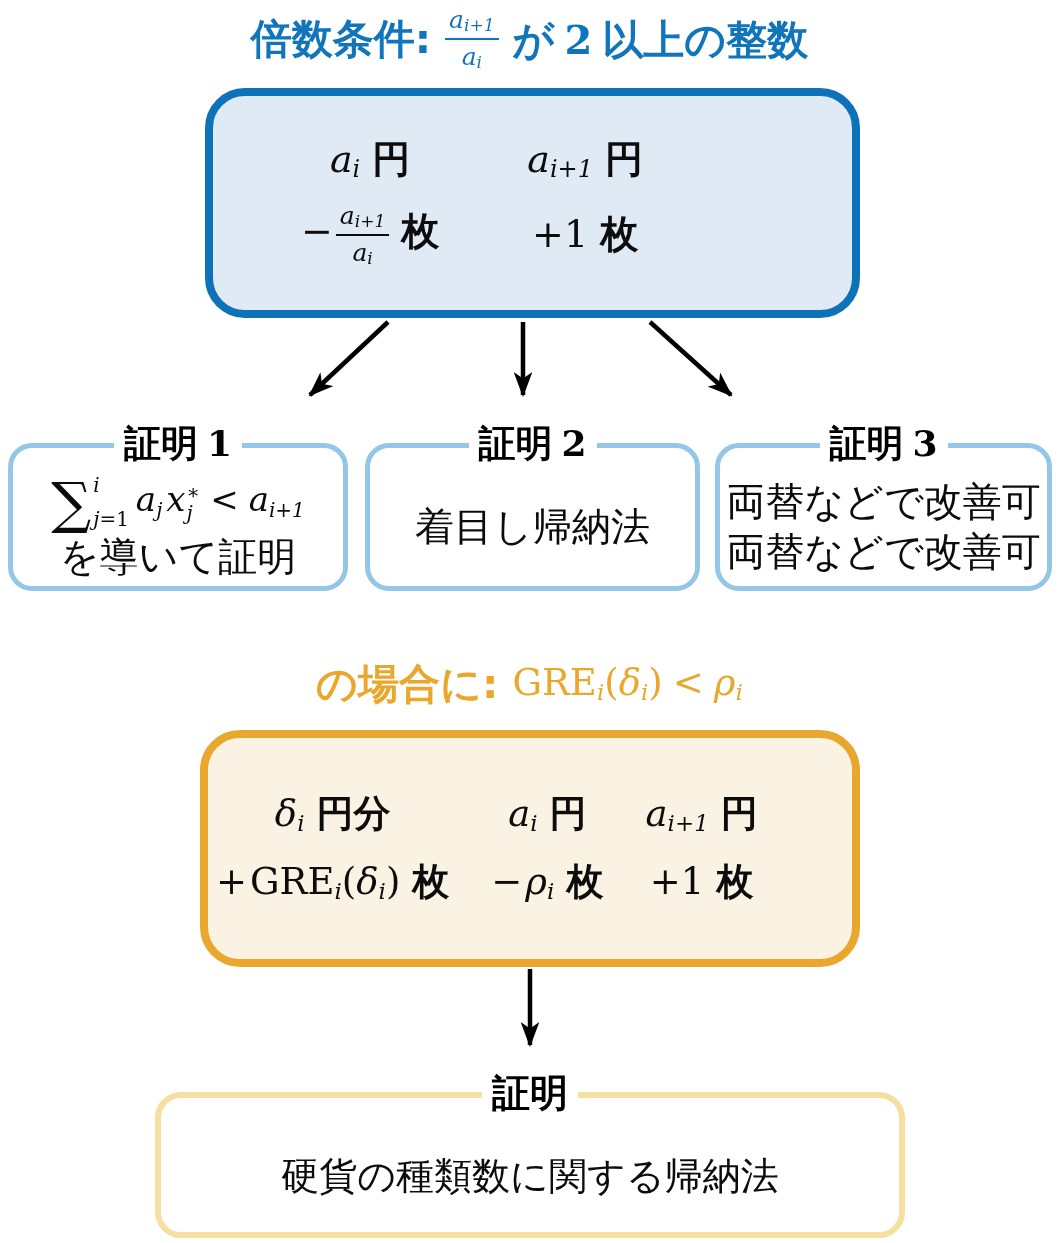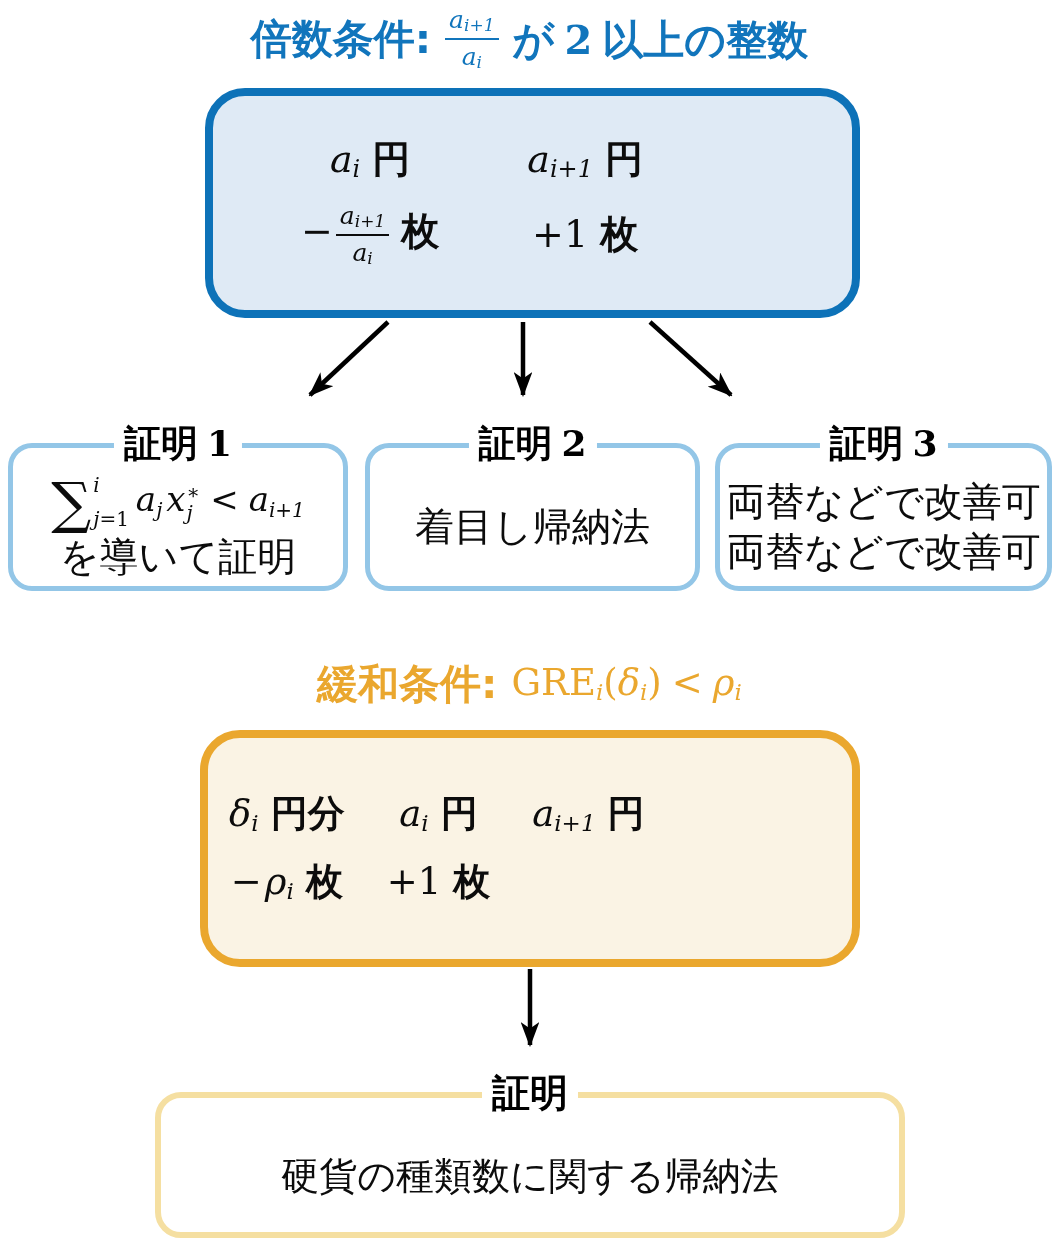--- a/index.html
+++ b/index.html
@@ -36,21 +36,21 @@
   .bigbox { position:absolute; display:flex; align-items:center; }
   #mult-box {
     left:205px; top:88px; width:655px; height:230px;
     background:var(--blue-fill,#dfeaf5); border:8px solid var(--blue-border,#0d72b8); border-radius:40px;
     padding-left:88px;
   }
   #mult-grid { display:grid; grid-template-columns:auto auto; column-gap:88px; row-gap:18px; align-items:center; justify-items:center; }
   #relax-box {
     left:200px; top:730px; width:660px; height:237px;
     background:var(--cream-fill,#faf3e4); border:8px solid var(--orange,#eaa72e); border-radius:40px;
-    padding-left:21px;
+    padding-left:8px;
   }
   #relax-grid { display:grid; grid-template-columns:auto auto auto; column-gap:42px; row-gap:24px; align-items:center; justify-items:center; }
 
   .cell { white-space:nowrap; }
   .m-lg { font-size:38px; line-height:1.15; }
   .m-md { font-size:37px; line-height:1.15; }
   .msub { font-size:24px; font-style:italic; vertical-align:-0.22em; }
   .msub2{ font-size:23px; font-style:italic; vertical-align:-0.22em; }
   .unit { margin-left:12px; }
   .sign { margin-right:3px; }
@@ -164,29 +164,30 @@
       <span class="jg">証明</span>
       <span class="mr pnum">3</span>
     </div>
     <div class="pbody">
       <div class="pline jm">両替などで改善可</div>
       <div class="pline jm">両替などで改善可</div>
     </div>
   </div>
 
   <div class="title-row" id="title-relax">
-    <span class="jg t-jp">緩和条件:</span>
+    <span class="jg t-jp">の場合に:</span>
     <span class="t-math"><span class="mr">GRE</span><span class="ts">i</span><span class="mr">(</span><span class="mi">δ</span><span class="ts">i</span><span class="mr">)</span><span class="mr rel">&lt;</span><span class="mi">ρ</span><span class="ts">i</span></span>
   </div>
 
   <div class="bigbox" id="relax-box">
     <div id="relax-grid">
       <div class="cell m-md"><span class="mi">δ</span><span class="msub2">i</span><span class="jg unit">円分</span></div>
       <div class="cell m-md"><span class="mi">a</span><span class="msub2">i</span><span class="jg unit">円</span></div>
       <div class="cell m-md"><span class="mi">a</span><span class="msub2">i+1</span><span class="jg unit">円</span></div>
+      <div class="cell m-md"><span class="mr sign">+</span><span class="mr">GRE</span><span class="msub2">i</span><span class="mr">(</span><span class="mi">δ</span><span class="msub2">i</span><span class="mr">)</span><span class="jg unit">枚</span></div>
       <div class="cell m-md"><span class="mr sign">−</span><span class="mi">ρ</span><span class="msub2">i</span><span class="jg unit">枚</span></div>
       <div class="cell m-md"><span class="mr">+1</span><span class="jg unit">枚</span></div>
     </div>
   </div>
 
   <svg class="arrows" style="top:963px;" width="1059" height="92">
     <defs>
       <marker id="ah2" viewBox="0 0 12 9" refX="11" refY="4.5" markerWidth="5.6" markerHeight="4.2" orient="auto">
         <path d="M0,0 L12,4.5 L0,9 L3.2,4.5 Z" fill="#000"></path>
       </marker>

